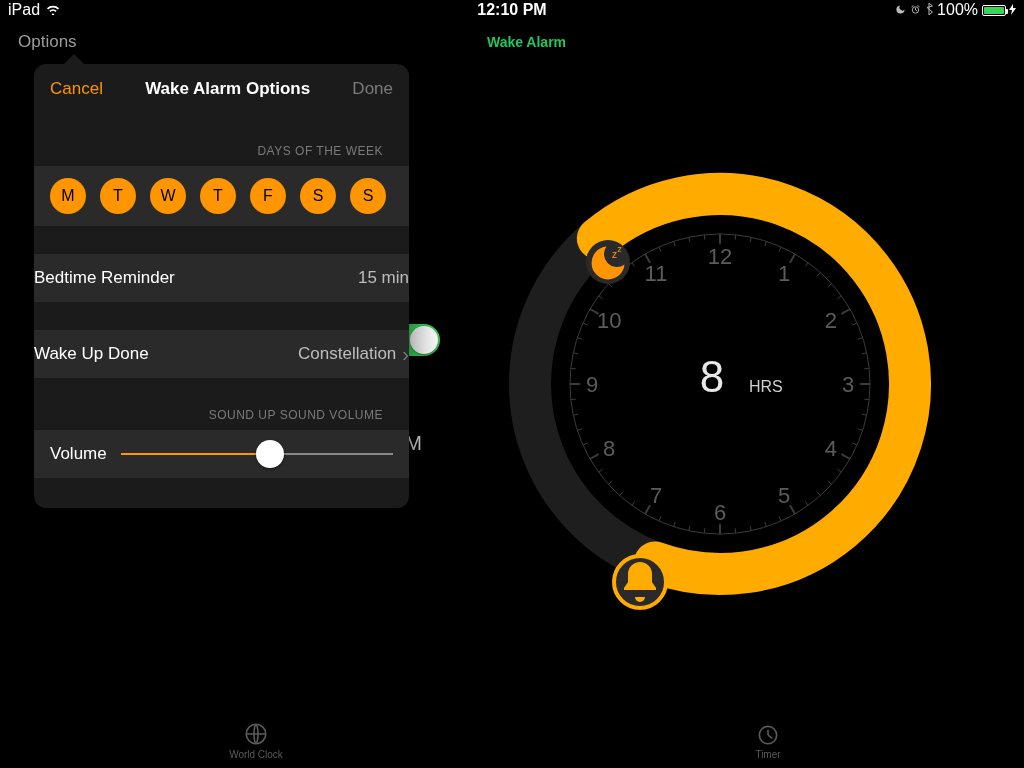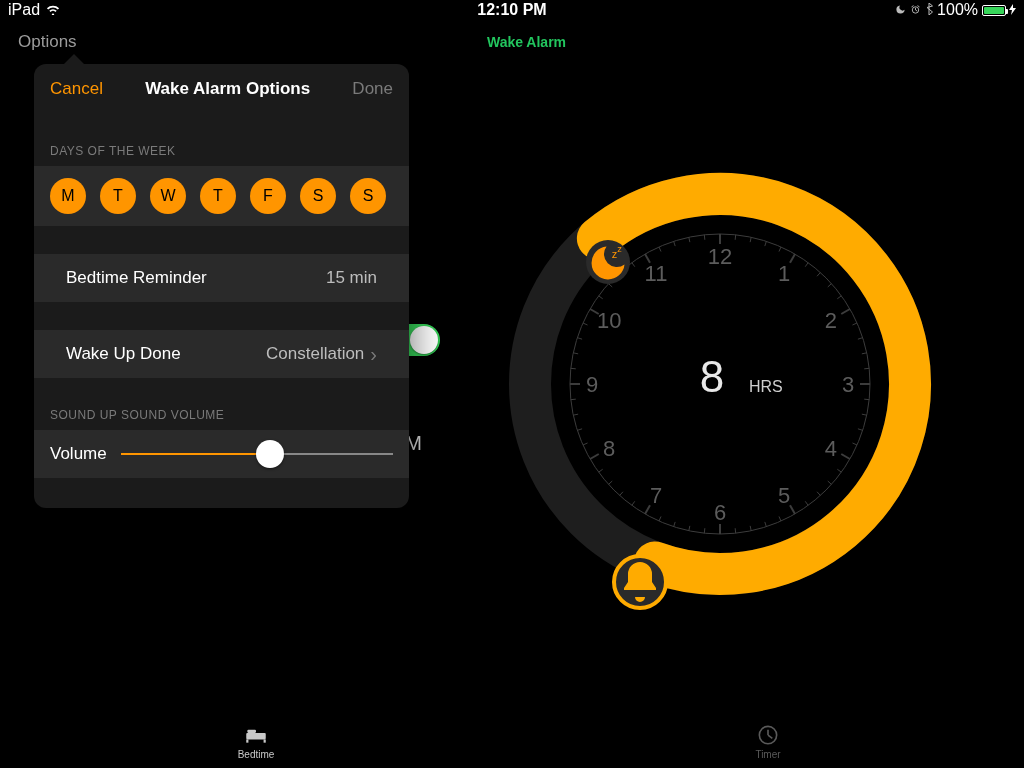--- a/index.html
+++ b/index.html
@@ -32,26 +32,26 @@
   .bg-am   { position:absolute; top:368px; left:392px; color:#d8d8d8; font-size:20px; }
 
   
   .popover { position:absolute; top:0; left:10px; width:375px; background:#1b1b1b; border-radius:12px; padding-bottom:30px; box-shadow:0 10px 40px rgba(0,0,0,.6);margin-left:24px; }
   .pop-caret { position:absolute; top:-10px; left:30px; width:0; height:0; border-left:10px solid transparent; border-right:10px solid transparent; border-bottom:10px solid #1b1b1b; }
   .pop-header { height:50px; display:flex; align-items:center; justify-content:space-between; padding:0 16px; }
   .pop-cancel { color:#ff9500; font-size:17px; }
   .pop-title  { color:#fff; font-size:17px; font-weight:700; }
   .pop-done   { color:#7a7a7a; font-size:17px; }
 
-  .section-label { color:#7a7a7a; font-size:12px; letter-spacing:0.5px; padding:30px 16px 8px; }
+  .section-label { color:#7a7a7a; font-size:12px; letter-spacing:0.5px; padding:30px 26px 8px;text-align:right; }
 
   .days-row { background:#2a2a2a; padding:12px 16px; display:flex; gap:14px; }
   .day-circle { width:36px; height:36px; border-radius:50%; background:#ff9500; color:#000; display:flex; align-items:center; justify-content:center; font-size:16px; font-weight:500; }
 
-  .row { background:#2a2a2a; height:48px; display:flex; align-items:center; justify-content:space-between; padding:0 32px; margin-top:28px; font-size:17px; }
+  .row { background:#2a2a2a; height:48px; display:flex; align-items:center; justify-content:space-between; padding:0 0; margin-top:28px; font-size:17px; }
   .row + .row { margin-top:28px; }
   .row .value { color:#bdbdbd; display:flex; align-items:center; gap:6px; }
   .chevron { color:#7a7a7a; font-size:20px; }
 
   .volume-row { background:#2a2a2a; height:48px; display:flex; align-items:center; padding:12px 16px; gap:14px; font-size:17px; }
   .slider { position:relative; flex:1; height:2px; background:#888; }
   .slider-fill { position:absolute; left:0; top:0; bottom:0; width:55%; background:#ff9500; }
   .slider-thumb { position:absolute; left:55%; top:50%; width:28px; height:28px; margin:-14px 0 0 -14px; background:#fff; border-radius:50%; box-shadow:0 1px 3px rgba(0,0,0,.5); }
 
   
@@ -271,28 +271,26 @@
       <div class="slider">
         <div class="slider-fill" id="slider-fill" style="width: 55%;"></div>
         <div class="slider-thumb" id="slider-thumb" style="left: 55%;"></div>
       </div>
     </div>
   </div>
 
 </div>
 
 <div class="tabbar" id="tabbar">
-    <div class="tab active">
-      <svg viewBox="0 0 24 24" fill="currentColor">
-        <rect x="3" y="11" width="18" height="6" rx="1"></rect>
-        <rect x="3" y="17" width="2" height="3"></rect>
-        <rect x="19" y="17" width="2" height="3"></rect>
-        <rect x="4" y="8" width="8" height="3" rx="1"></rect>
+    <div class="tab">
+      <svg viewBox="0 0 24 24" fill="none" stroke="currentColor" stroke-width="1.5">
+        <circle cx="12" cy="12" r="9"></circle>
+        <path d="M3 12h18M12 3c2.5 3 2.5 15 0 18M12 3c-2.5 3-2.5 15 0 18"></path>
       </svg>
-      <span>Bedtime</span>
+      <span>World Clock</span>
     </div>
     <div class="tab">
       <svg viewBox="0 0 24 24" fill="none" stroke="currentColor" stroke-width="1.5">
         <circle cx="12" cy="13" r="8"></circle>
         <path d="M12 13V8M12 13l4 3"></path>
       </svg>
       <span>Timer</span>
     </div>
   </div>
 

